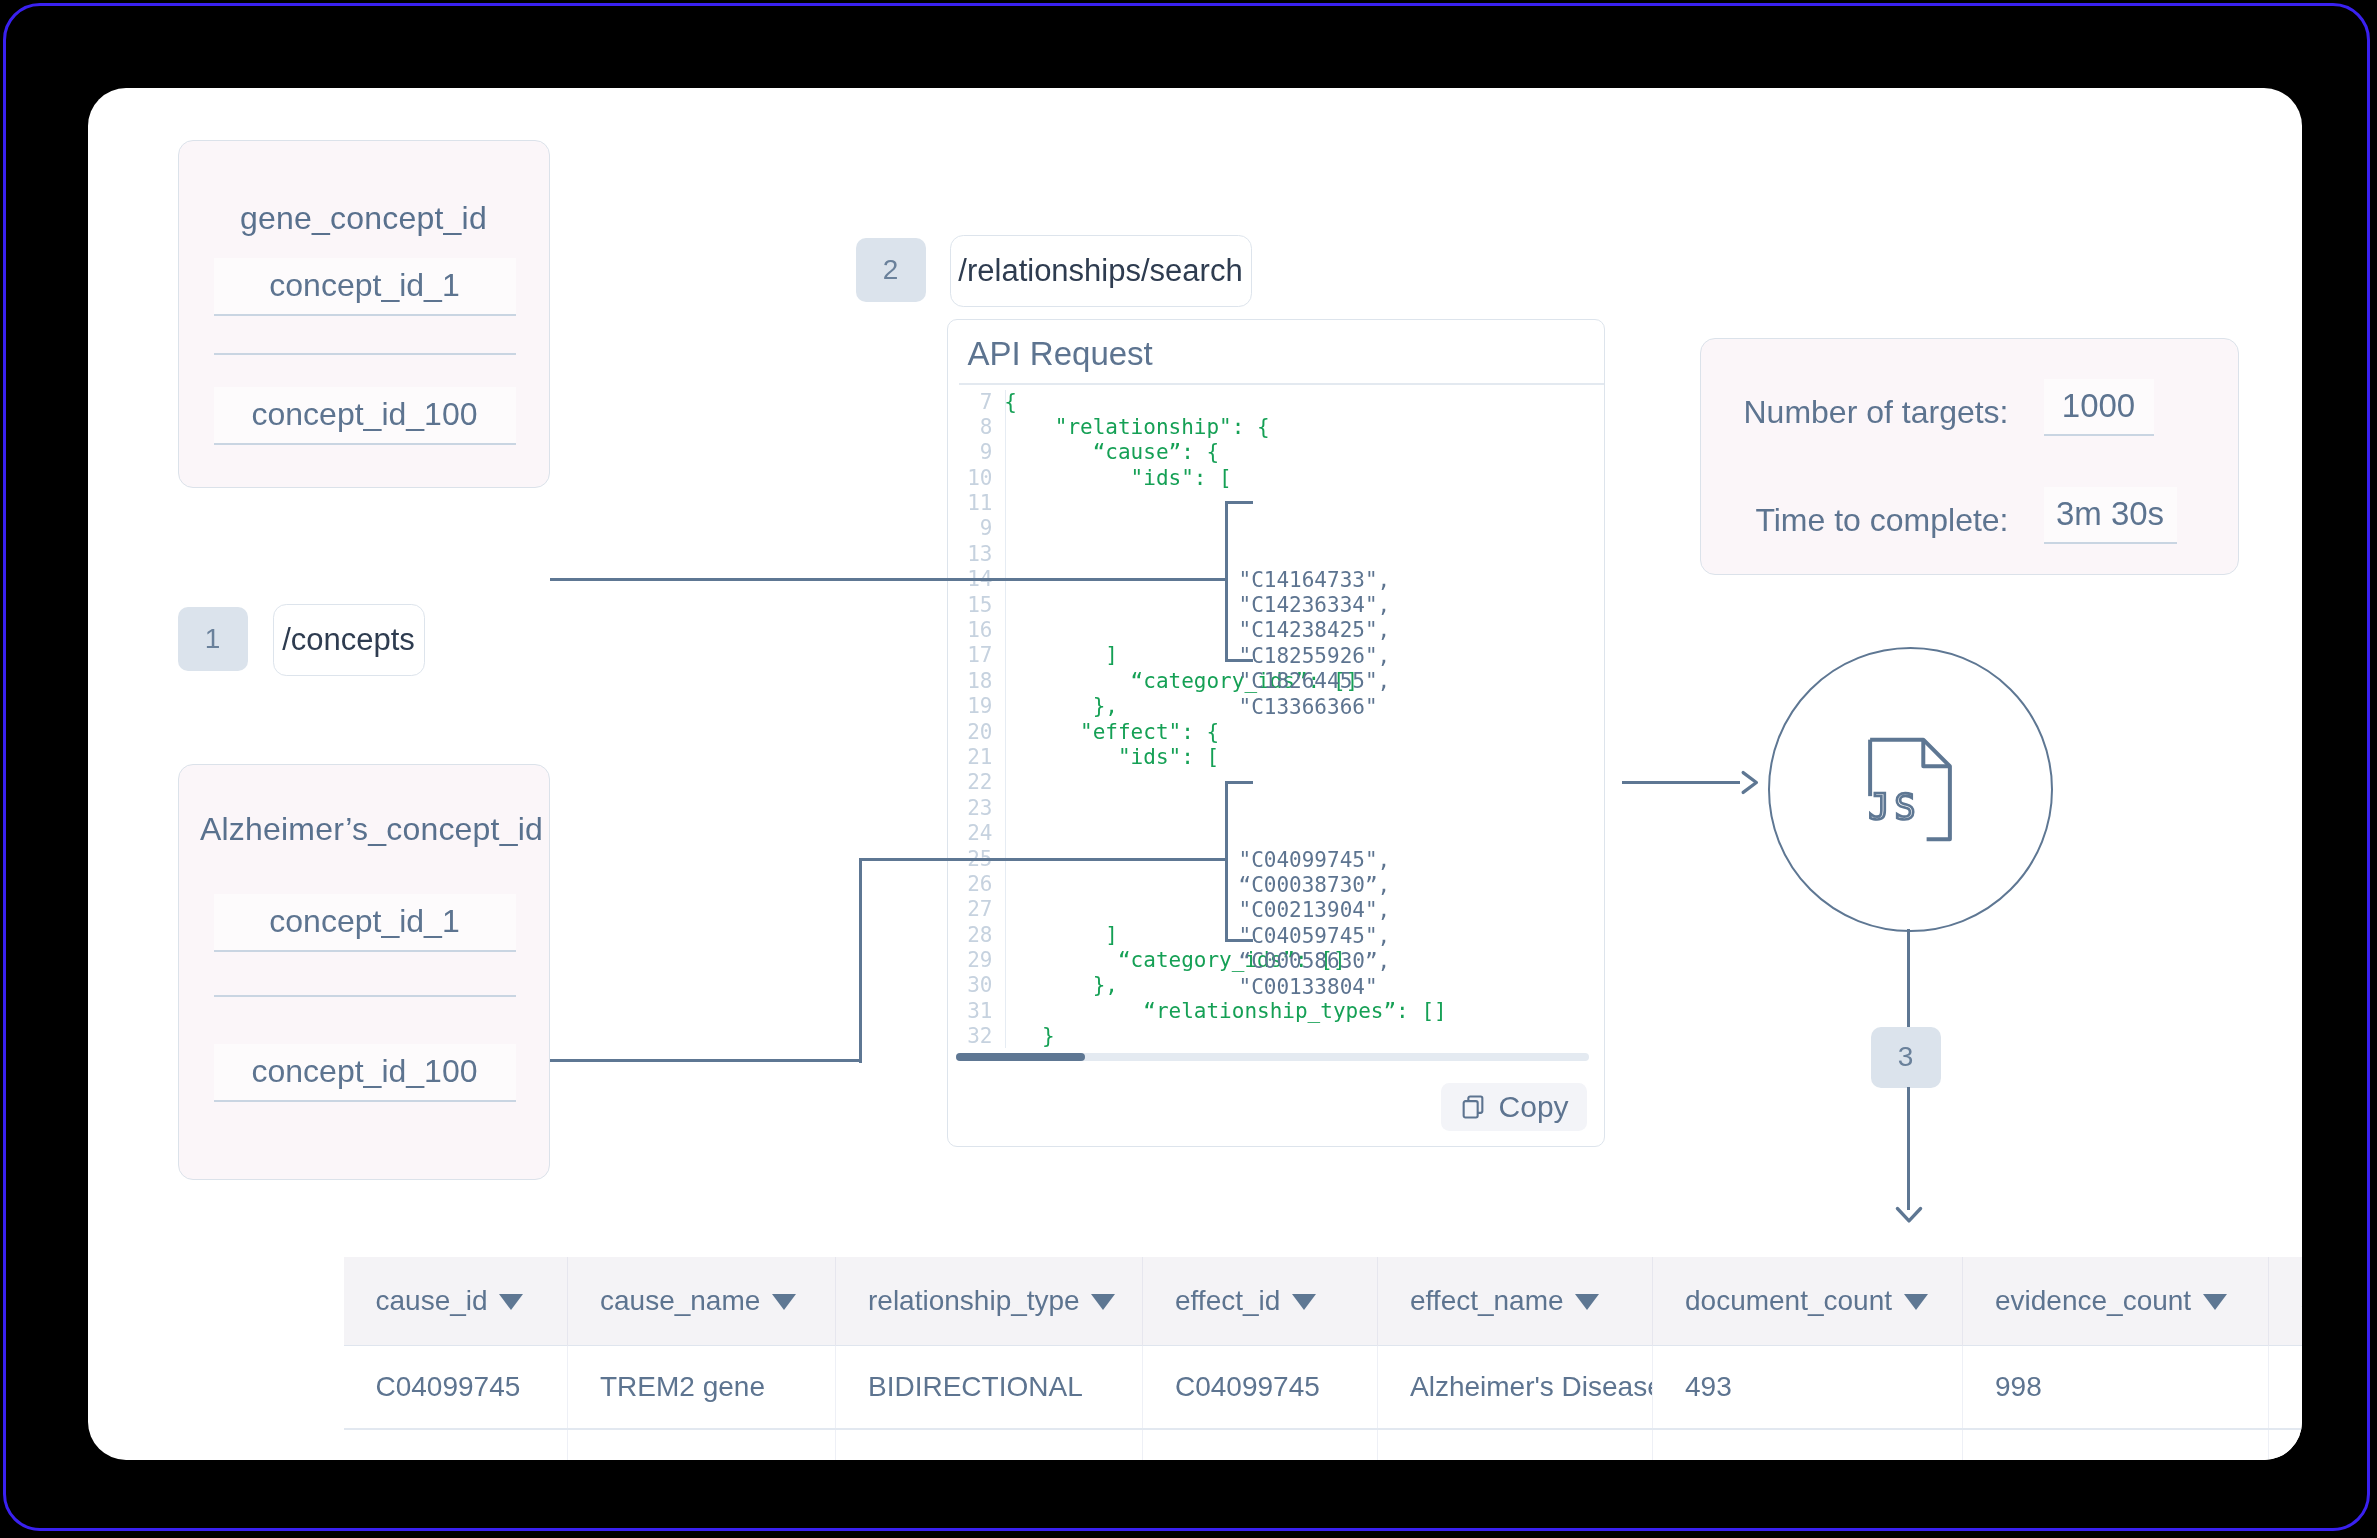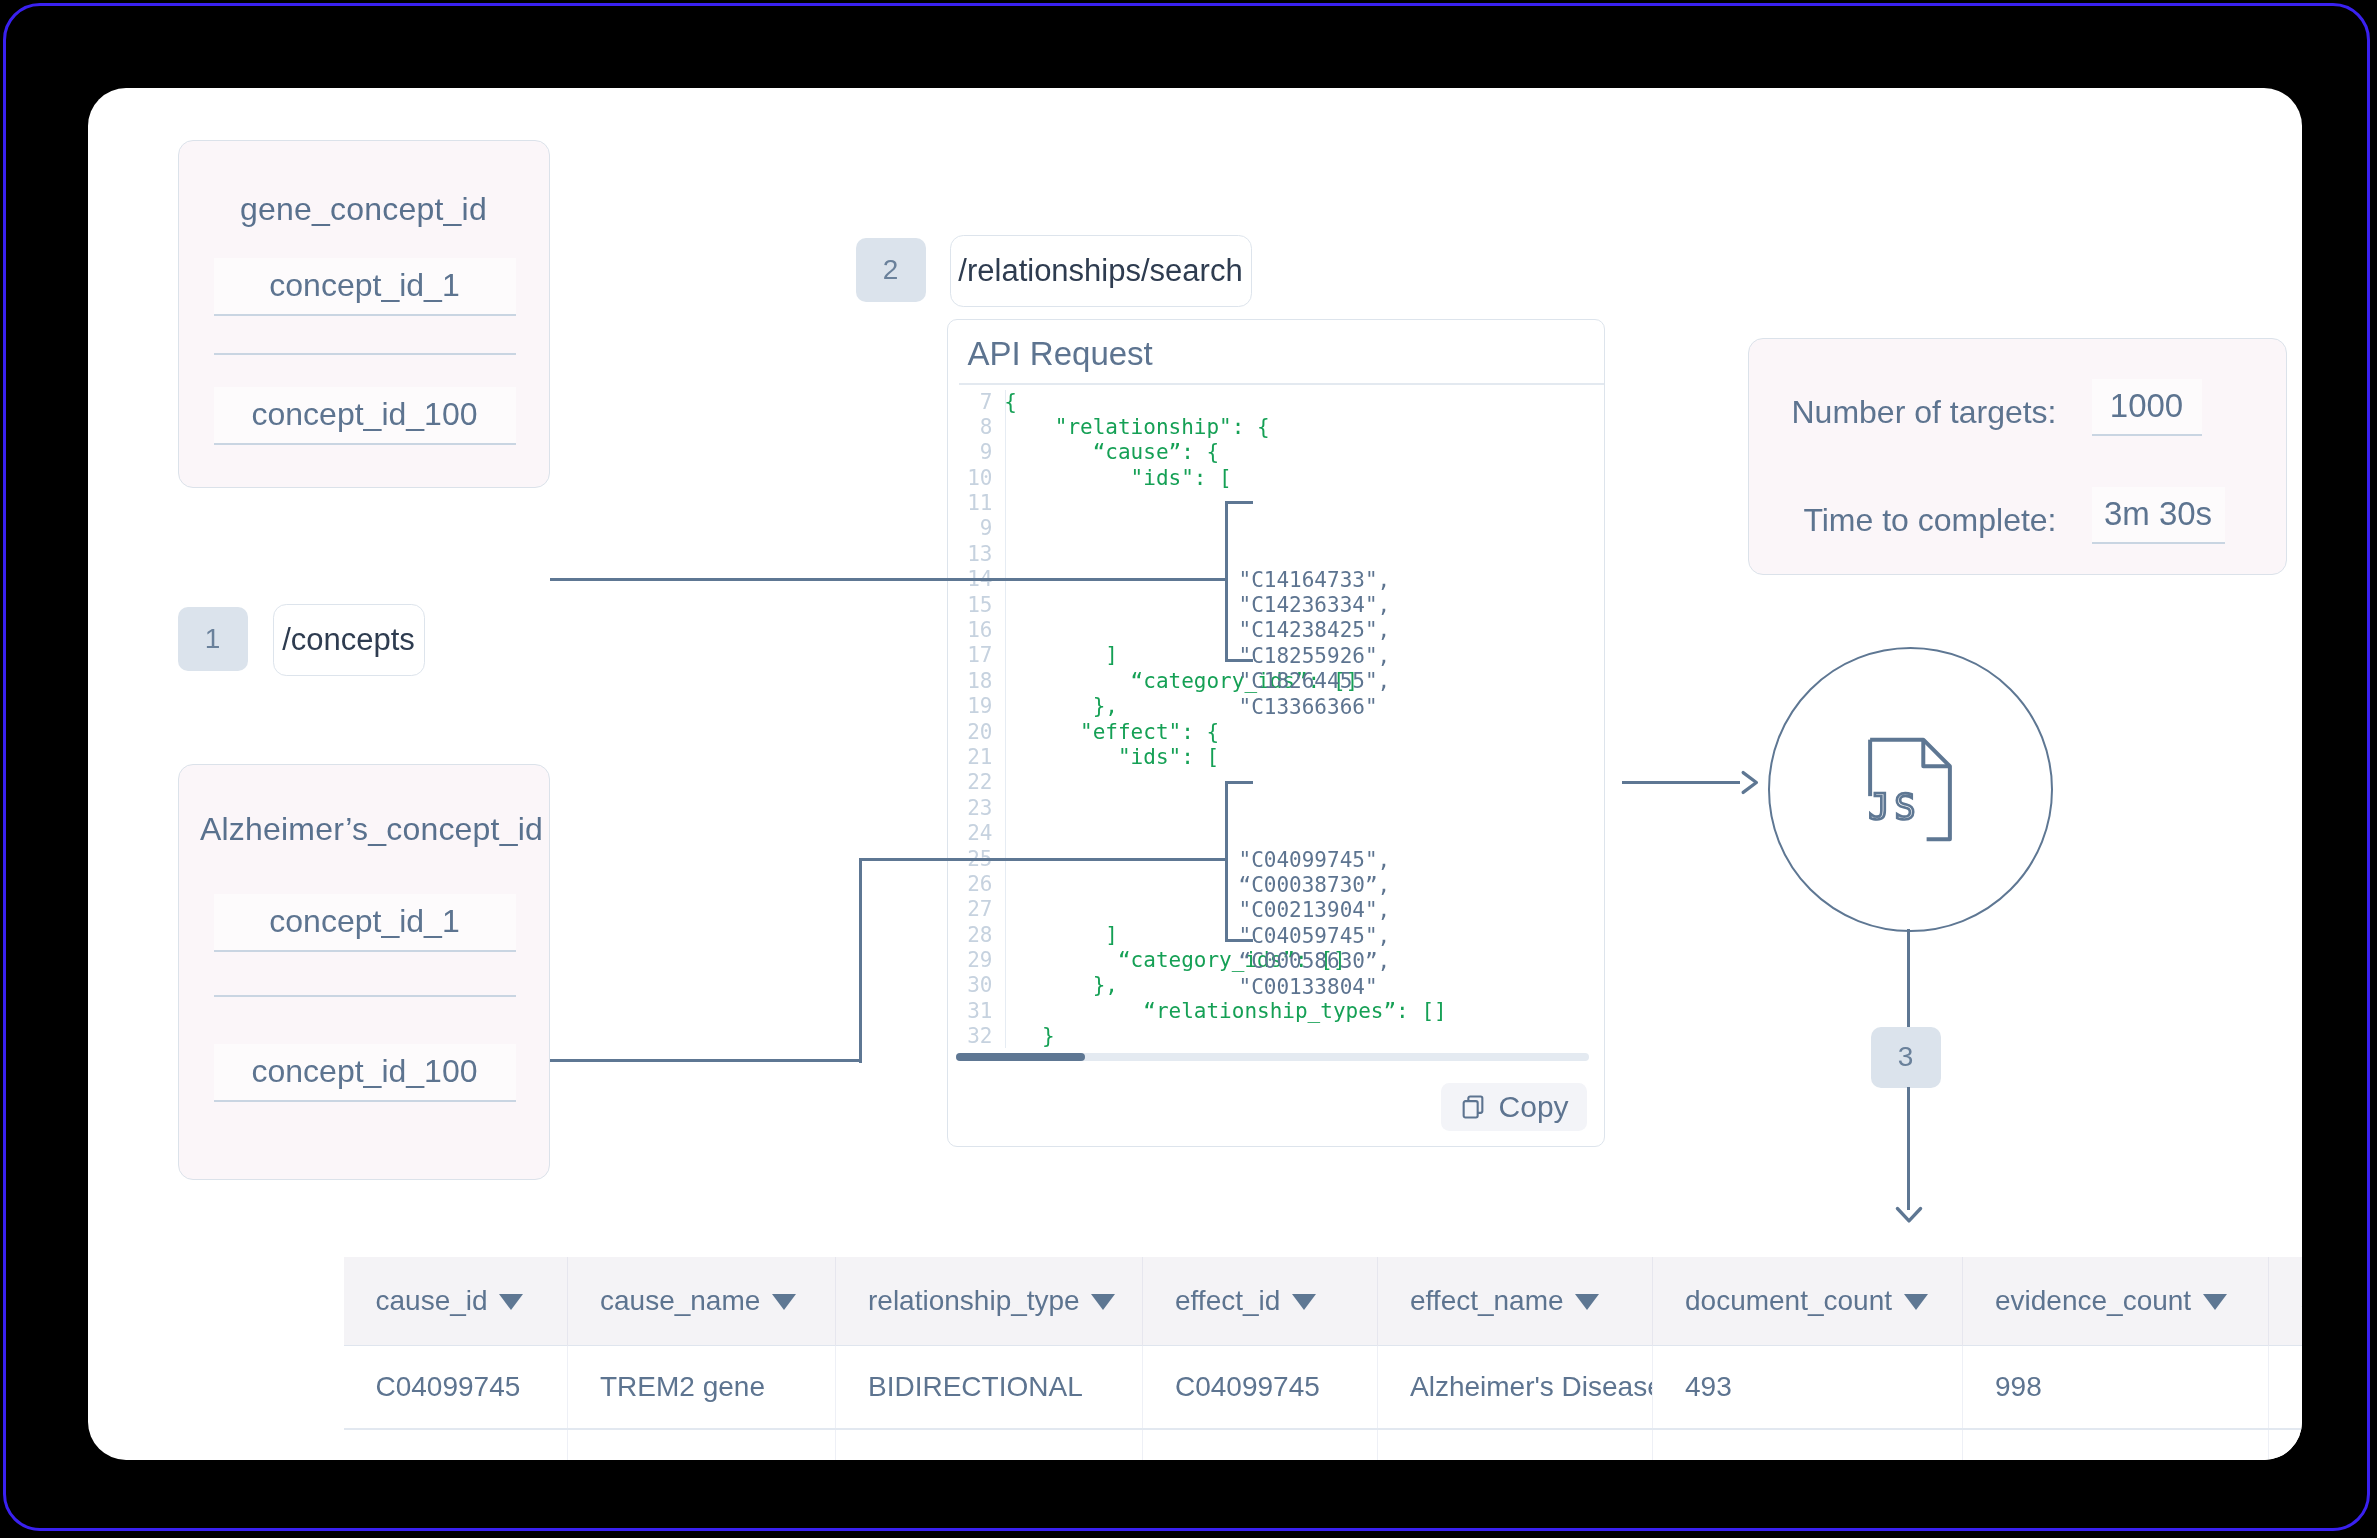--- a/index.html
+++ b/index.html
@@ -98,21 +98,20 @@
   .id-col{
     position:absolute;font-family:"DejaVu Sans Mono", monospace;
     font-size:21px;line-height:25.4px;color:#5d7490;white-space:pre;
   }
 
   
   #stats-card{
     position:absolute;left:1612px;top:250px;width:539px;height:237px;
     background:#fbf6f9;border:1.7px solid #dbe2ea;border-radius:15px;
     box-sizing:border-box;
-    margin-left:48px;
   }
   .stat-label{
     position:absolute;font-size:32px;color:#5d7490;text-align:right;
   }
   .stat-value{
     position:absolute;background:#fdfbfc;border-bottom:2.5px solid #c9d5e2;
     display:flex;align-items:center;justify-content:center;
     font-size:33px;color:#5d7490;
   }
 
@@ -150,21 +149,21 @@
     border-top:16px solid #5e7793;vertical-align:middle;
   }
 </style>
 </head>
 <body>
 
 <div id="frame">
   <div id="card">
 
     <div class="concept-card" style="left:90px;top:52px;width:372px;height:348px;">
-      <div class="concept-title" style="top:50px;">gene_concept_id</div>
+      <div class="concept-title" style="top:59px;">gene_concept_id</div>
       <div class="concept-field" style="left:35px;top:117px;width:302px;height:56px;">concept_id_1</div>
       <div class="concept-rule" style="left:35px;top:212px;width:302px;"></div>
       <div class="concept-field" style="left:35px;top:246px;width:302px;height:56px;">concept_id_100</div>
     </div>
 
     <div class="step-badge" style="left:90px;top:519px;width:70px;height:64px;">1</div>
     <div class="endpoint-pill" style="left:185px;top:516px;width:150px;height:70px;">/concepts</div>
 
     <div class="concept-card" style="left:90px;top:676px;width:372px;height:416px;">
       <div class="concept-title" style="top:46px;padding-left:16px;">Alzheimer’s_concept_id</div>

